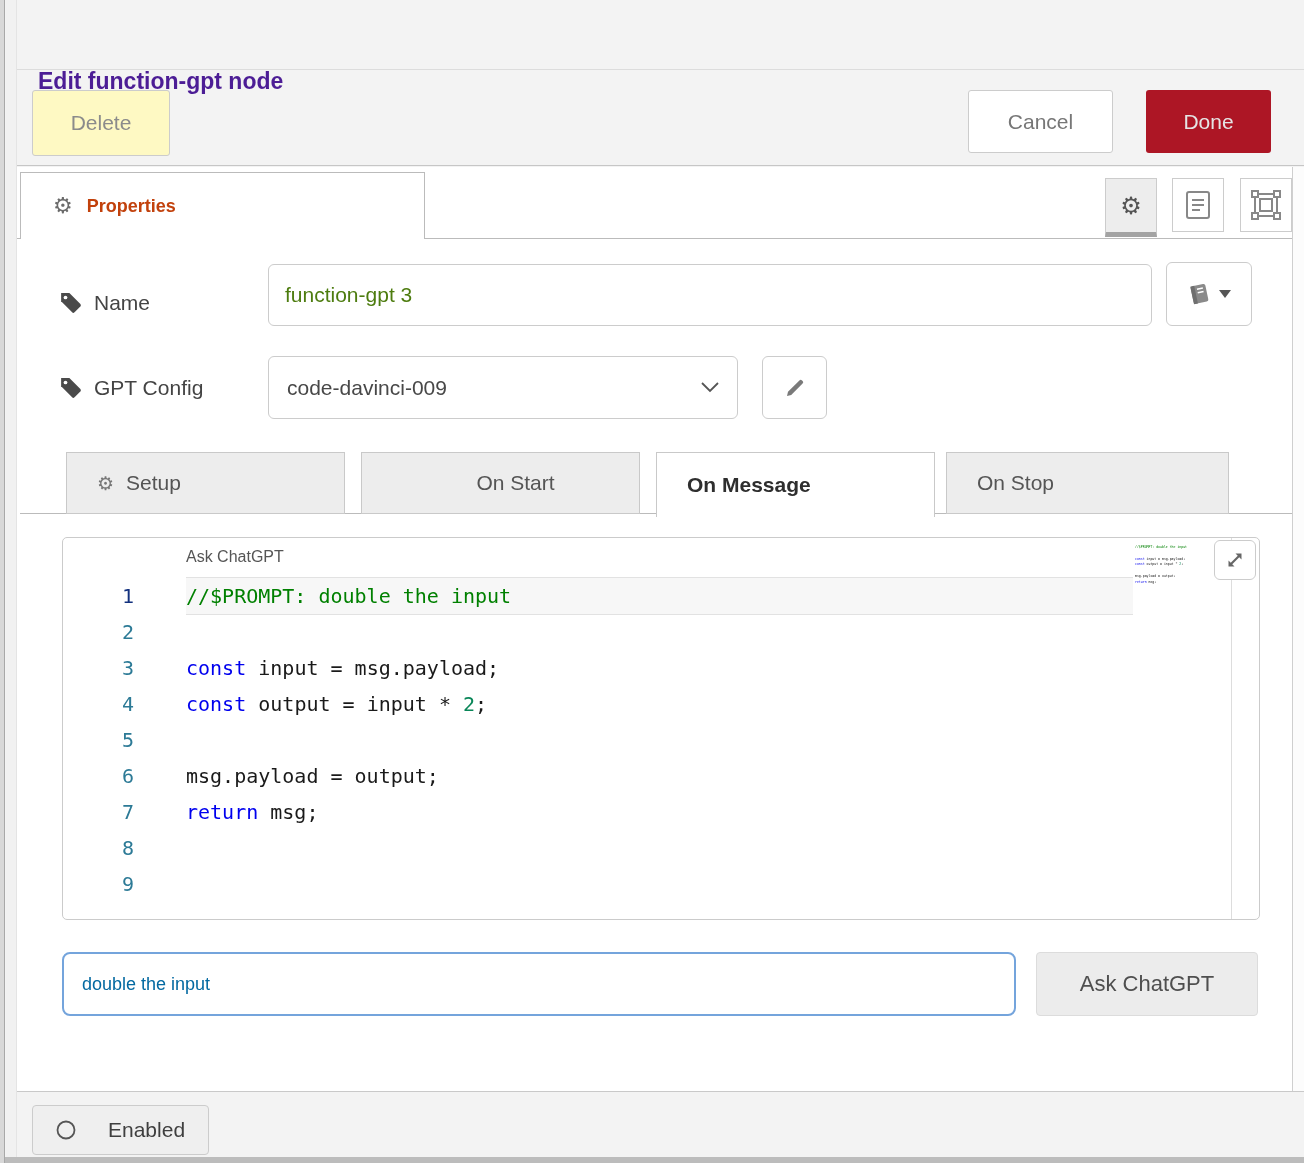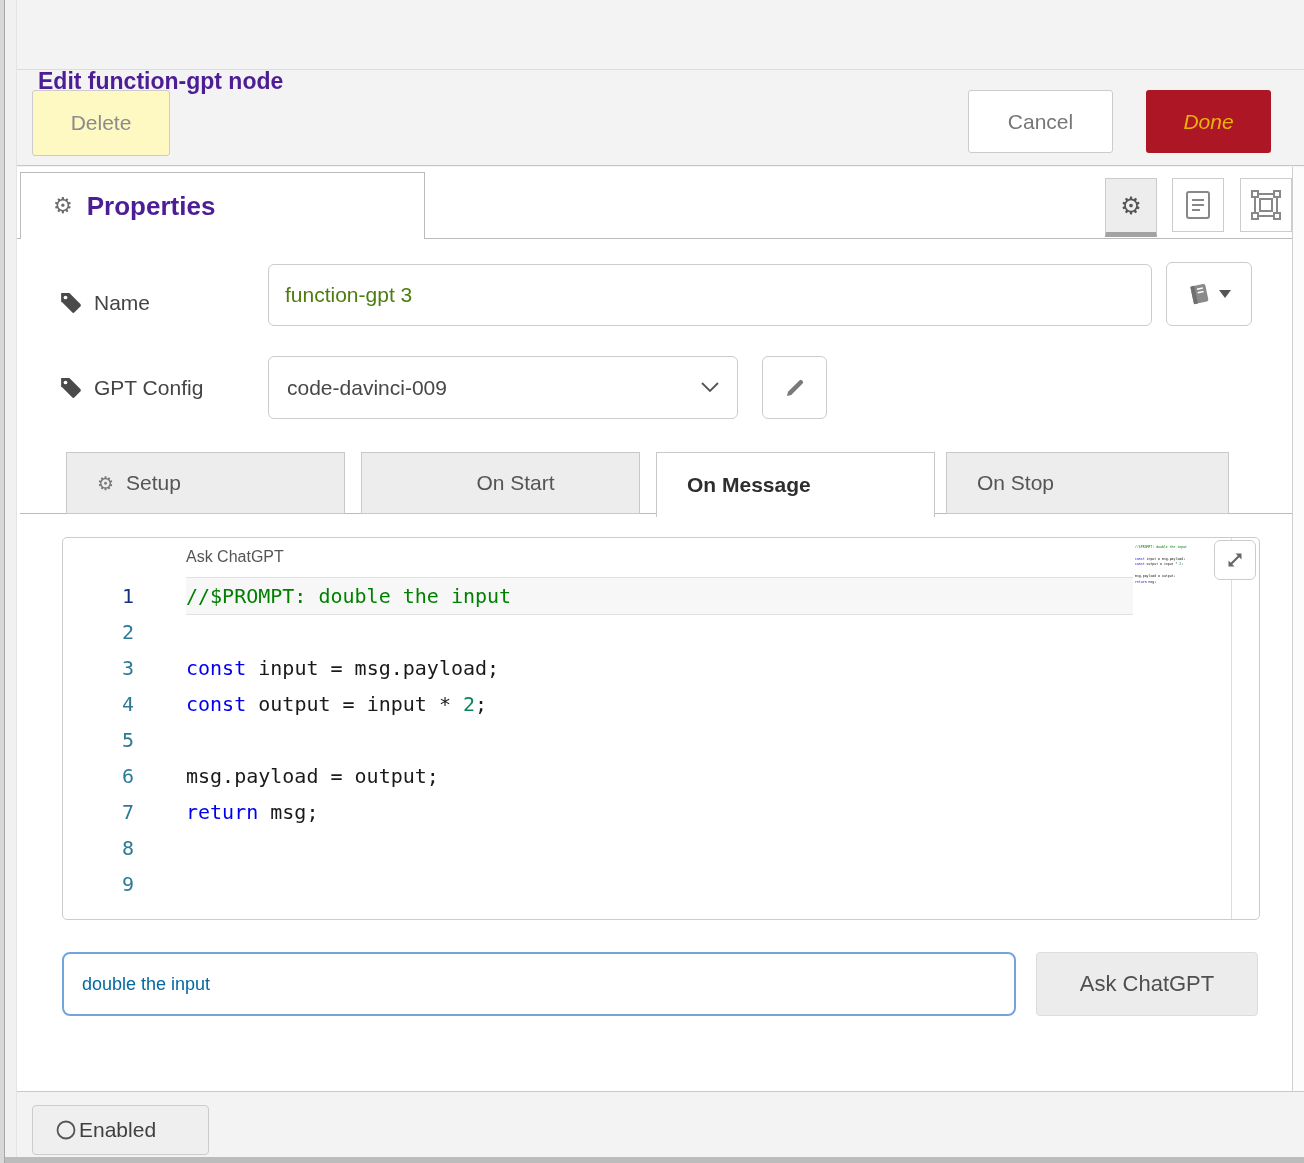--- a/index.html
+++ b/index.html
@@ -21,29 +21,29 @@
   
   .dlg-title { left:38px; top:22px; font-size:23px; font-weight:bold; color:#4c1d95;margin-top:46px; }
 
   
   .btn { display:flex; align-items:center; justify-content:center; cursor:pointer;
          font-size:21px; border-radius:3px; }
   .btn-delete { left:32px; top:90px; width:138px; height:66px; background:#fef9c3;
                 border:1px solid #cccccc; color:#8b8b8b; }
   .btn-cancel { left:968px; top:90px; width:145px; height:63px; background:#ffffff;
                 border:1px solid #cccccc; color:#777777; }
-  .btn-done   { left:1146px; top:90px; width:125px; height:63px; color:#eab308; border:none;font-style:italic; }
+  .btn-done   { left:1146px; top:90px; width:125px; height:63px; color:#e5e5e5; border:none; }
 
   
   .props-tabline { left:6px; top:238px; right:12px; height:1px; background:#bbbbbb; z-index:1; }
   .props-tab { left:20px; top:172px; width:405px; height:67px; background:#ffffff; z-index:2;
                border:1px solid #bbbbbb; border-bottom:none; display:flex; align-items:center;
                padding-left:32px; gap:14px; }
   .props-tab .gear { font-size:22px; color:#6b6b6b; }
-  .props-tab .lbl { font-size:26px; font-weight:bold; color:#4c1d95; }
+  .props-tab .lbl { font-size:18px; font-weight:bold; color:#c2410c; }
   .tool-btn { top:178px; width:52px; height:54px; background:#ffffff; border:1px solid #cccccc;
               display:flex; align-items:center; justify-content:center; cursor:pointer; z-index:2; }
   .tool-btn.active { background:#ededed; border-bottom:5px solid #a3a3a3; height:59px; }
   .gear-glyph { font-size:24px; color:#555; line-height:1; }
 
   
   .form-label { display:flex; align-items:center; gap:12px; font-size:21px; color:#444444; }
   .lab-name { left:60px; top:272px; height:62px; }
   .lab-gpt  { left:60px; top:356px; height:63px; }
   .inp { border:1px solid #cccccc; border-radius:6px; font-size:21px; color:#4d7c0f;
@@ -95,21 +95,21 @@
   
   .inp-prompt { left:62px; top:952px; width:954px; height:64px; border:2px solid #74a4dc;
                 border-radius:8px; font-size:18px; color:#0369a1; padding:0 18px;
                 font-family:"Liberation Sans", sans-serif; outline:none; }
   .btn-ask { left:1036px; top:952px; width:222px; height:64px; background:#ececec;
              border:1px solid #dcdcdc; border-radius:4px; color:#4f4f4f; font-size:22px; }
 
   
   .btn-enabled { left:32px; top:1105px; width:177px; height:50px; background:#efefef;
                  border:1px solid #cccccc; border-radius:4px; display:flex; align-items:center;
-                 padding-left:22px; gap:2px; font-size:21px; color:#3f3f3f; cursor:pointer; z-index:7; }
+                 padding-left:22px; gap:31px; font-size:21px; color:#3f3f3f; cursor:pointer; z-index:7; }
   svg { display:block; }
 </style>
 </head>
 <body>
 
 <div id="stage">
 
   <div class="abs band-header"></div>
   <div class="abs band-btnbar"></div>
   <div class="abs band-content"></div>

